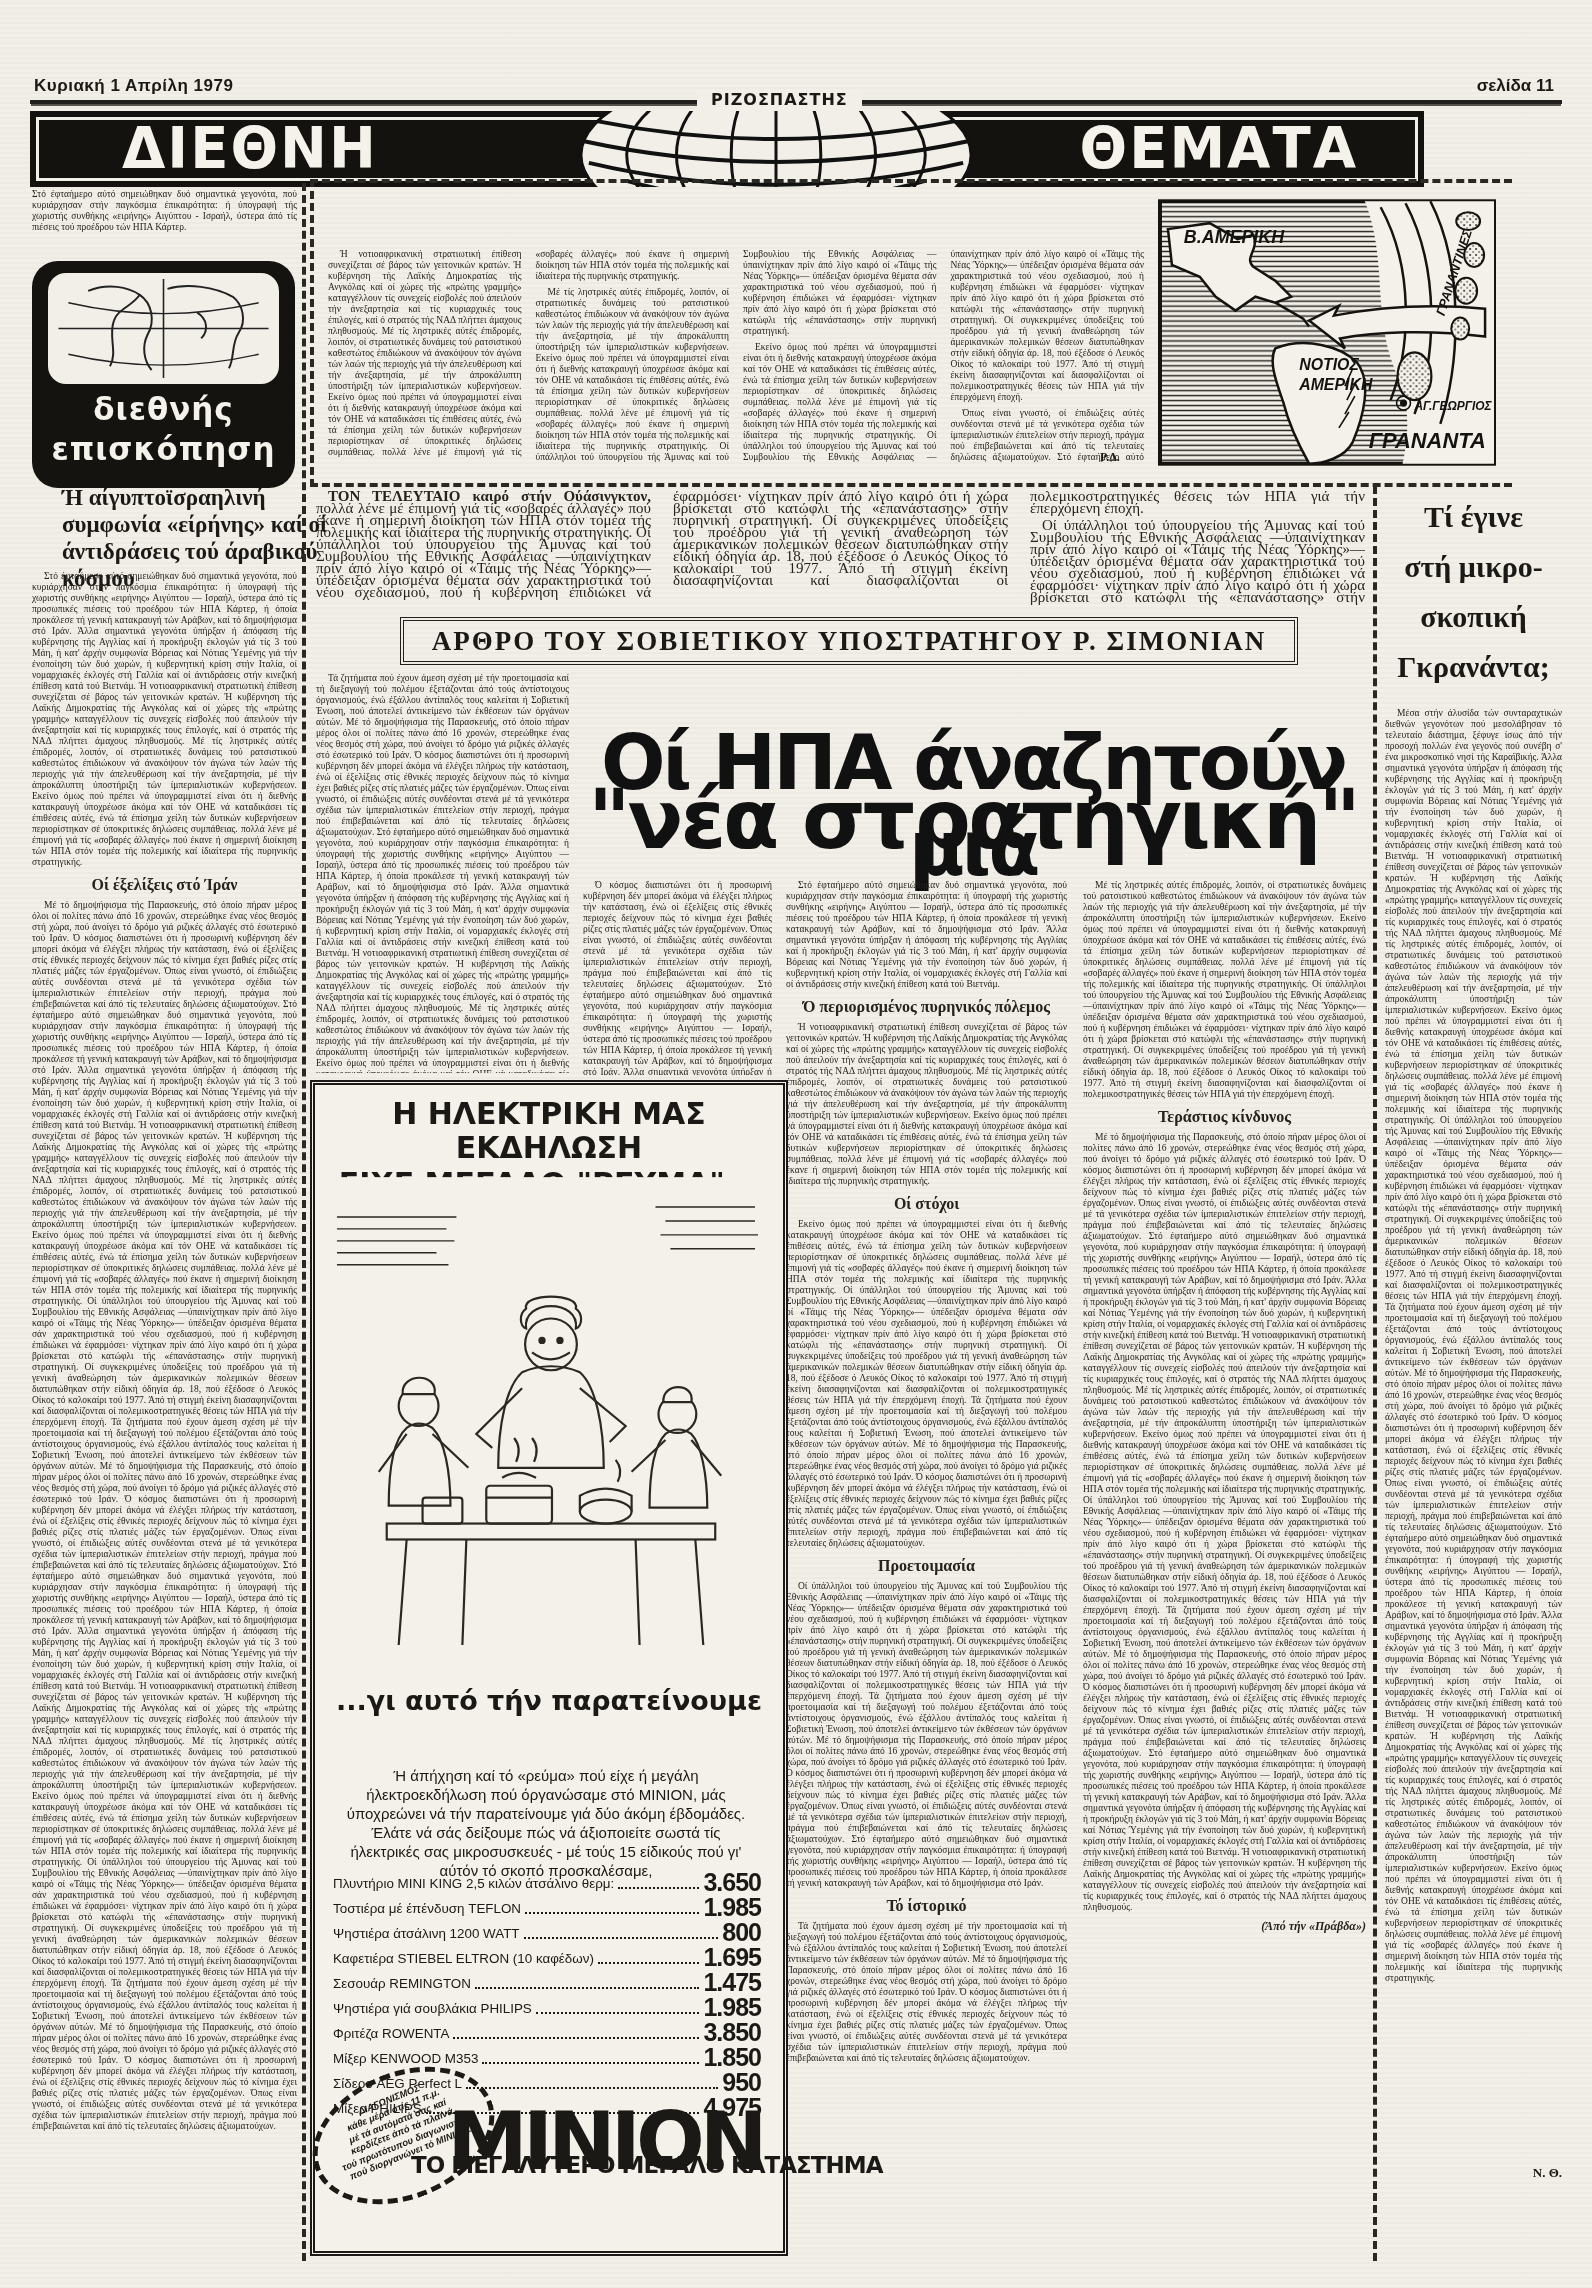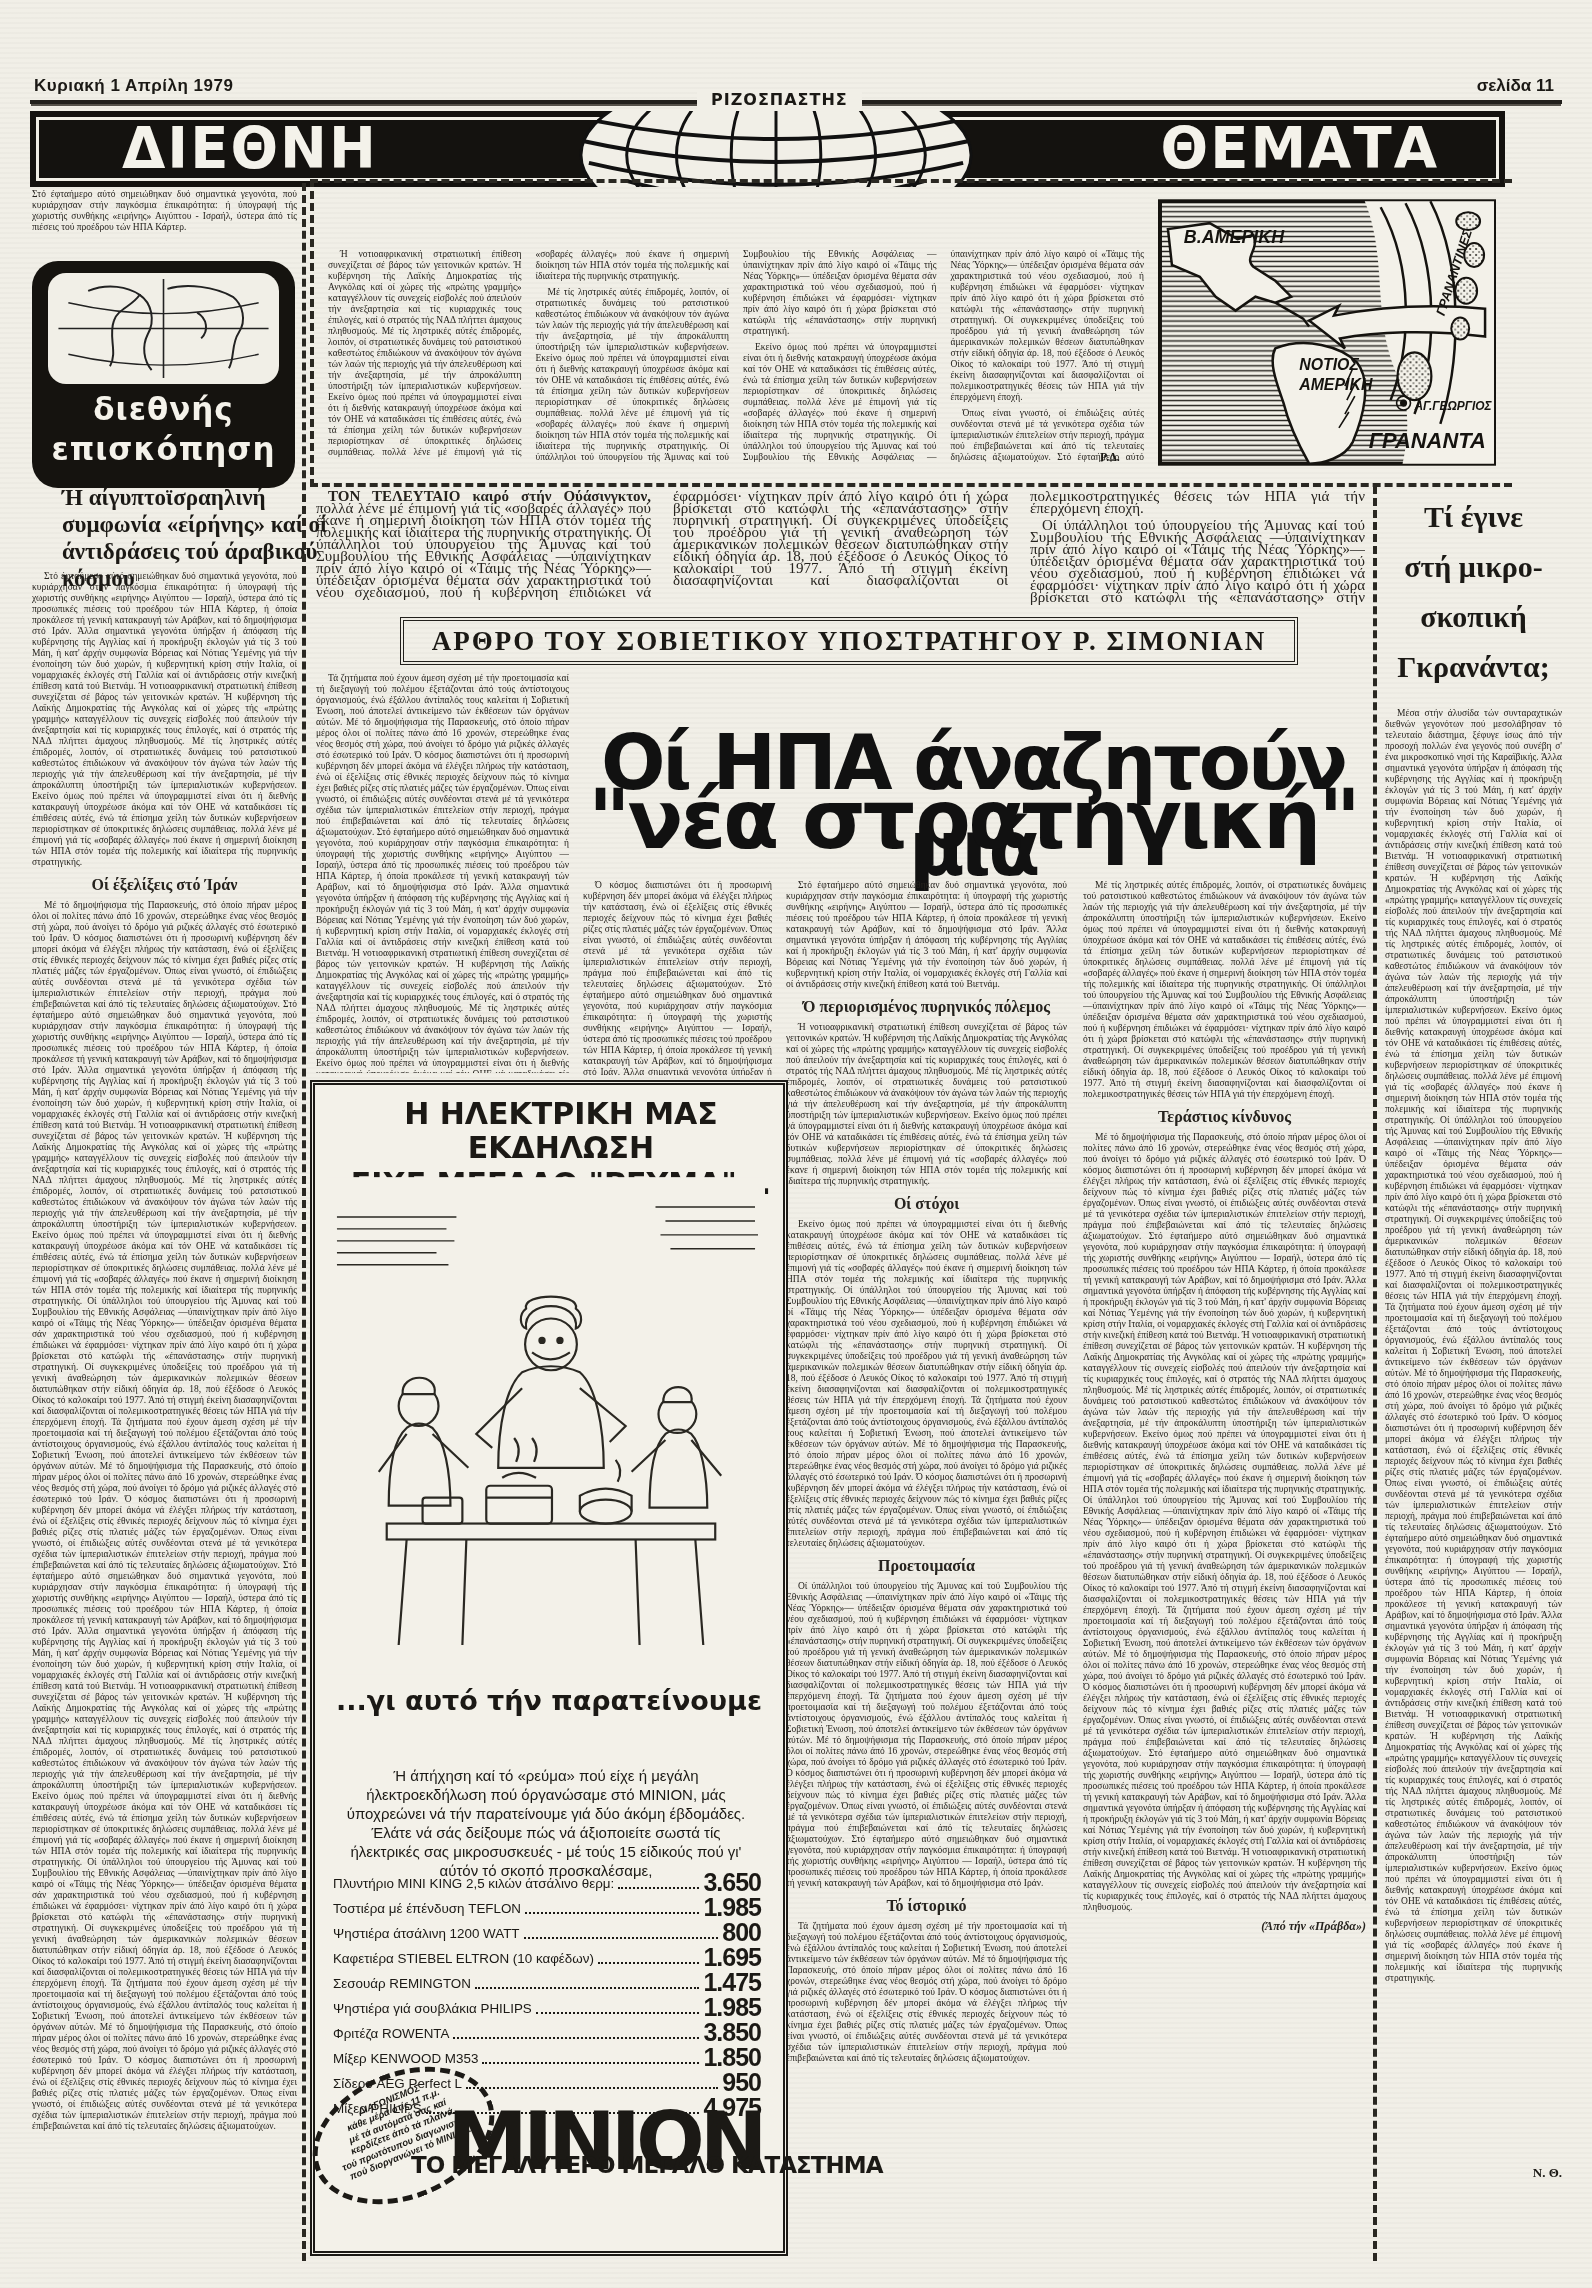--- a/index.html
+++ b/index.html
@@ -6,21 +6,21 @@
   .page{position:relative;width:1592px;height:2289px;margin:0 auto;background:#f1efe7;
         background-image:repeating-linear-gradient(0deg,rgba(0,0,0,.02) 0 2px,transparent 2px 5px);
         color:#1b1915;font-family:"Liberation Serif",serif;overflow:hidden;}
   .abs{position:absolute;}
   
   .hdr-date{left:34px;top:76px;font:bold 17px "Liberation Sans",sans-serif;letter-spacing:0.5px;}
   .hdr-page{right:38px;top:76px;font:bold 17px "Liberation Sans",sans-serif;}
   .hdr-rule{left:30px;top:100px;width:1532px;height:0;border-top:4px solid #22201c;box-shadow:0 3px 0 -1px #55514a;}
   .hdr-mast{left:697px;top:90px;background:#f1efe7;padding:0 14px;font:bold 16px "DejaVu Sans",sans-serif;letter-spacing:1px;}
   
-  .banner{left:30px;top:111px;width:1475px;height:76px;background:#14120f;}
+  .banner{left:30px;top:111px;width:1358px;height:76px;background:#14120f;padding-left:36px;}
   .banner .frame{position:absolute;inset:6px;border:3px solid #f1efe7;}
   .banner-word{position:absolute;top:4px;color:#f4f2ea;font:900 56px/68px "DejaVu Sans",sans-serif;letter-spacing:2px;}
   .bw-left{left:92px;}
   .bw-right{right:66px;}
   .banner-globe{position:absolute;left:537px;top:0;width:418px;height:76px;}
   
   .vdash{border-left:4px dashed #2a2822;width:0;}
   
   .rail-intro{left:32px;top:189px;width:265px;height:58px;overflow:hidden;}
   .smalltxt{font-size:9.5px;line-height:11px;text-align:justify;color:#26231e;}
@@ -51,21 +51,21 @@
   .narrowcol{left:583px;top:880px;width:189px;height:195px;overflow:hidden;}
   .colA{left:786px;top:880px;width:281px;height:1385px;overflow:hidden;}
   .colB{left:1083px;top:880px;width:283px;height:1385px;overflow:hidden;}
   .credit{text-align:right;font:bold italic 12px "Liberation Serif",serif;margin-top:6px;}
   
   .gren-title{left:1385px;top:492px;width:177px;text-align:center;font:bold 30px/50px "Liberation Serif",serif;}
   .gren-body{left:1385px;top:708px;width:177px;height:1443px;overflow:hidden;}
   .gren-sig{left:1385px;top:2165px;width:177px;text-align:right;font:bold 13px "Liberation Serif",serif;}
   
   .ad{left:310px;top:1080px;width:468px;height:1166px;border:5px double #1c1a16;background:#f3f1e9;}
-  .ad-h{width:100%;text-align:center;font:900 30px/34px "DejaVu Sans",sans-serif;letter-spacing:0;padding-left:12px;}
+  .ad-h{width:100%;text-align:center;font:900 30px/34px "DejaVu Sans",sans-serif;letter-spacing:0;}
   .ad-h1{margin-top:12px;} .ad-h2{margin-top:2px;}
   .ad-art{position:absolute;left:12px;top:92px;width:438px;height:498px;}
   .ad-slogan{position:absolute;width:100%;text-align:center;font:900 27px/30px "DejaVu Sans",sans-serif;}
   .as1{top:601px;} .as2{top:635px;font-size:29px;}
   .ad-body{position:absolute;left:20px;top:681px;width:422px;font:15px/19px "Liberation Sans",sans-serif;text-align:center;}
   .ad-list{position:absolute;left:18px;top:786px;width:428px;}
   .prow{display:flex;align-items:flex-end;margin-bottom:3px;}
   .pname{font:13.4px/18px "Liberation Sans",sans-serif;white-space:nowrap;}
   .pdots{flex:1;border-bottom:2px dotted #1c1a16;margin:0 4px 4px;}
   .pprice{font:bold 25px/22px "Liberation Sans",sans-serif;letter-spacing:-1px;}

